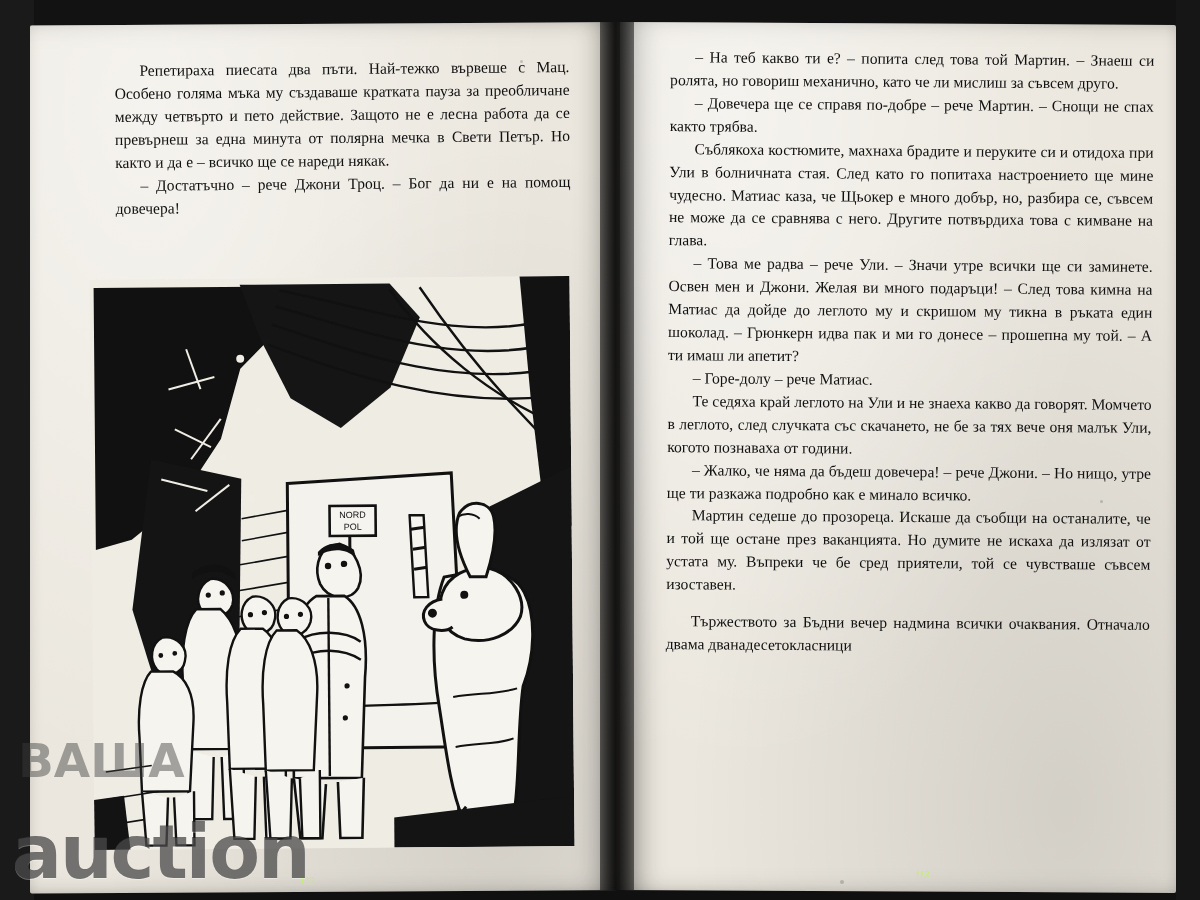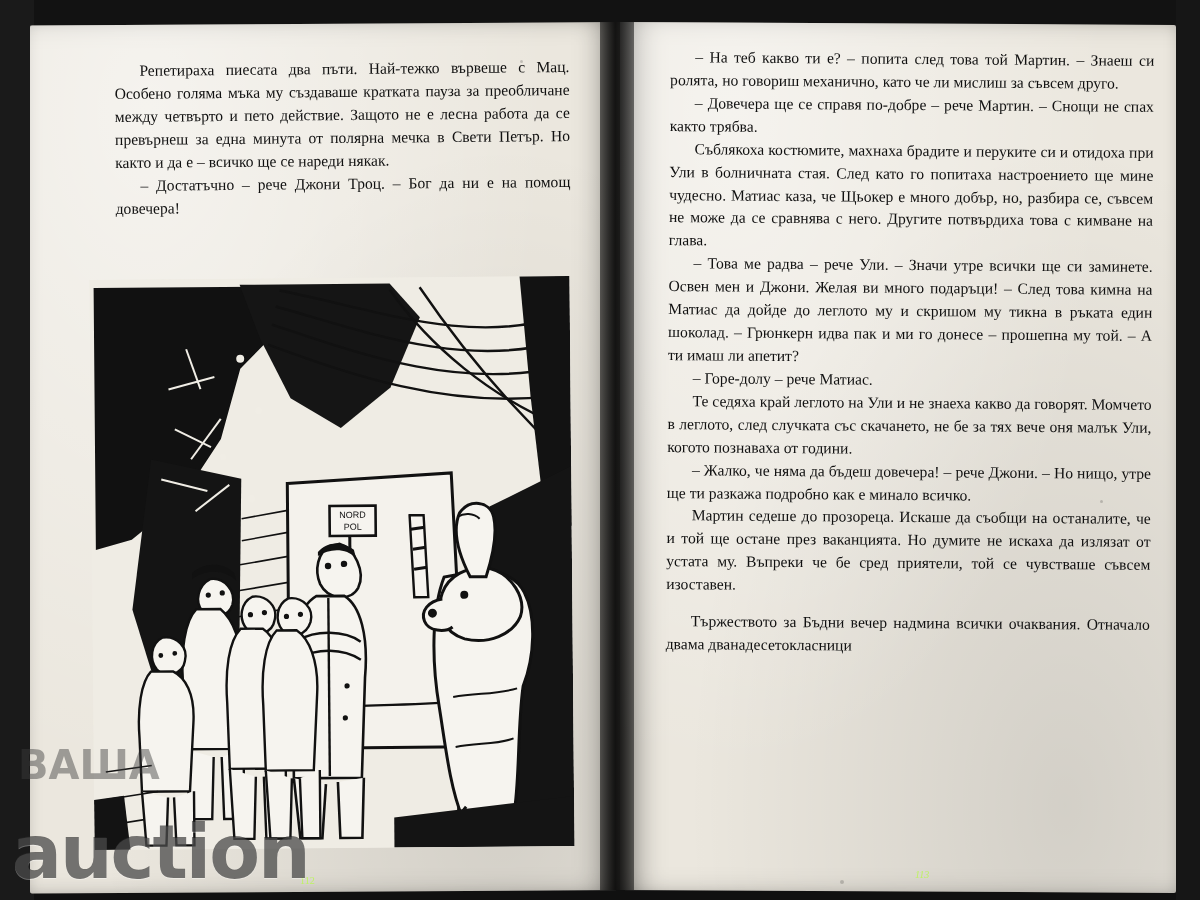--- a/index.html
+++ b/index.html
@@ -142,21 +142,21 @@
     font-size: 34px;
     font-weight: 700;
     color: #141414;
     letter-spacing: 0px;
     line-height: 1;
   }
   .wm-ghost {
     position: absolute;
     left: 18px;
     bottom: 112px;
-    font-size: 40px;
+    font-size: 47px;
     font-weight: 700;
     color: rgba(60,60,60,0.45);
     font-family: "DejaVu Sans", sans-serif;
     pointer-events: none;
     z-index: 29;
   }
 
   
   .speck { position:absolute; background:rgba(0,0,0,0.18); border-radius:50%; }
 </style>

